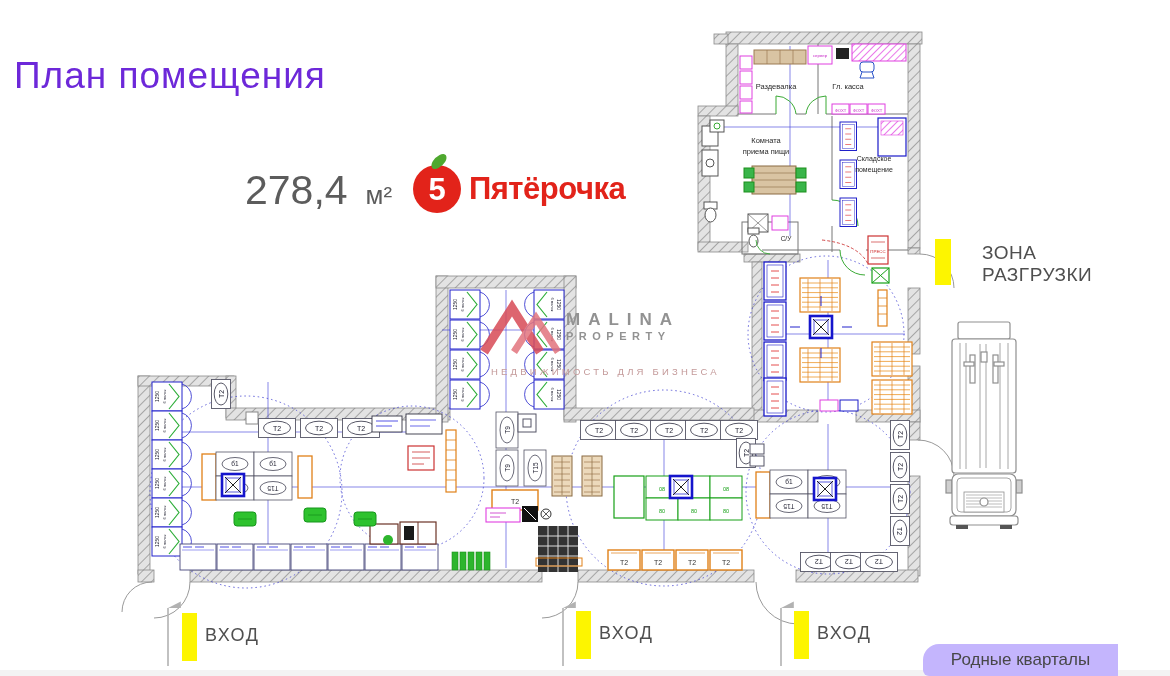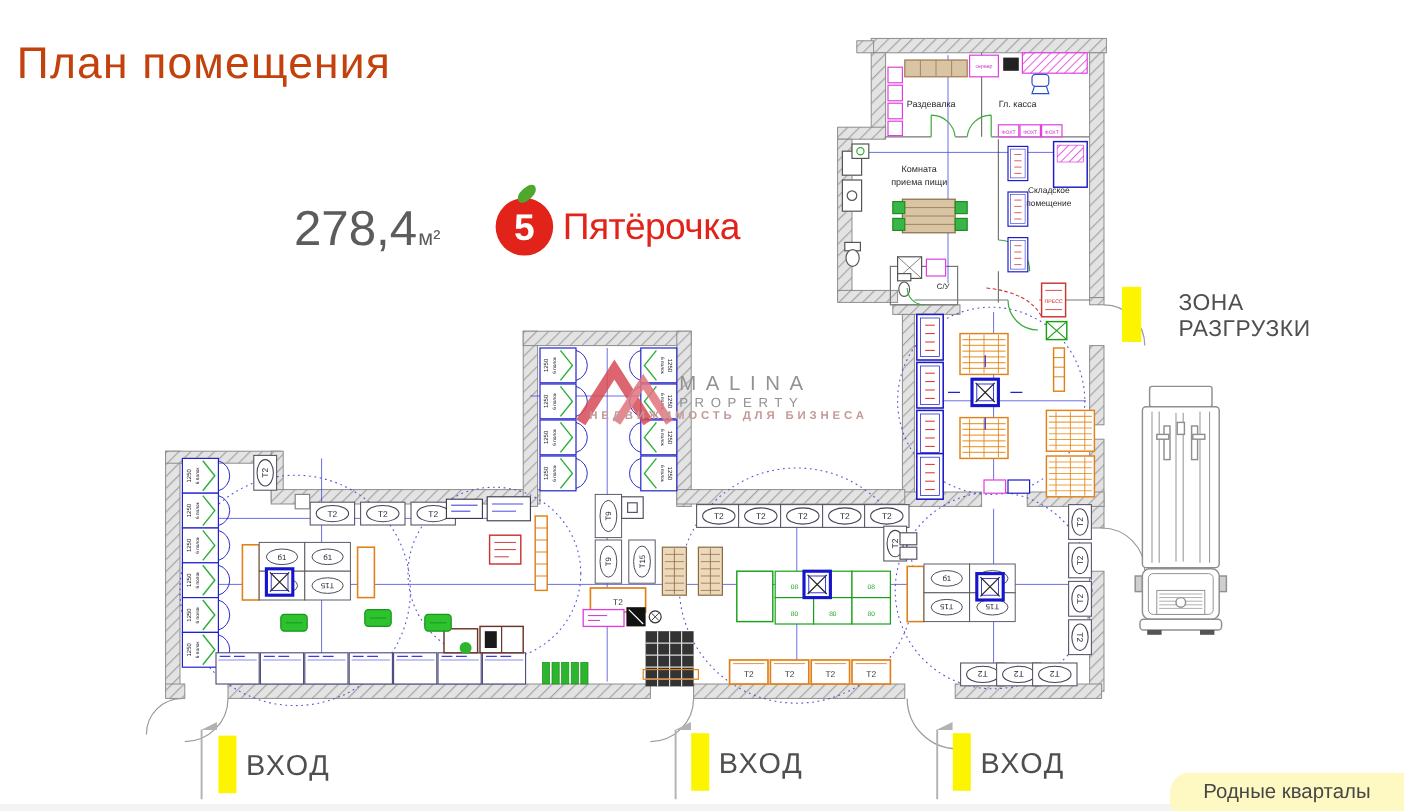--- a/index.html
+++ b/index.html
@@ -1,35 +1,35 @@
 <!DOCTYPE html>
 <html><head>
 <meta charset="utf-8">
 <style>
   html,body{margin:0;padding:0}
   body{width:1170px;height:676px;position:relative;background:#fff;
        font-family:"Liberation Sans",sans-serif;overflow:hidden}
   .abs{position:absolute}
-  .title{left:14px;top:32px;font-size:37px;color:#c2410c;letter-spacing:1px}
+  .title{left:14px;top:55px;font-size:37px;color:#6d28d9;letter-spacing:1px}
   .area{left:245px;top:167px;font-size:41px;color:#5c5c5c}
-  .area .unit{font-size:18px;margin-left:1px}
+  .area .unit{font-size:26px;margin-left:18px}
   .logo-circle{left:413px;top:165px;width:48px;height:48px;background:#e2231a;
        border-radius:50%;display:flex;align-items:center;justify-content:center}
   .logo-circle span{color:#fff;font-size:31px;font-weight:bold;margin-top:2px}
   .logo-leaf{left:430px;top:156px;width:18px;height:11px;background:#4ea82e;
        border-radius:70% 30% 70% 30%;transform:rotate(-28deg)}
-  .logo-text{left:469px;top:171px;font-size:31px;font-weight:normal;color:#e2231a;letter-spacing:-0.5px}
-  .wm{color:#929292;font-weight:normal}
+  .logo-text{left:469px;top:171px;font-size:31px;font-weight:bold;color:#e2231a;letter-spacing:-0.5px}
+  .wm{color:#929292;font-weight:bold}
   .wm1{left:566px;top:310px;font-size:17px;letter-spacing:8px}
   .wm2{left:566px;top:330px;font-size:11px;letter-spacing:5.5px}
-  .wm3{left:491px;top:341px;font-size:9.5px;letter-spacing:3.2px;color:#c49a9a;font-weight:bold}
+  .wm3{left:491px;top:366px;font-size:9.5px;letter-spacing:3.2px;color:#c49a9a;font-weight:normal}
   .hl{background:#fdf500}
-  .entr-label{font-size:24px;color:#4f4f4f;letter-spacing:1.5px}
+  .entr-label{font-size:18px;color:#4f4f4f;letter-spacing:1.5px}
   .zone-label{left:982px;top:242px;font-size:19px;color:#4f4f4f;line-height:22px;letter-spacing:0.5px}
-  .badge{left:975px;top:644px;width:195px;height:32px;background:#fef9c3;
+  .badge{left:923px;top:644px;width:195px;height:32px;background:#c4b5fd;
        border-radius:16px 0 0 6px;display:flex;align-items:center;justify-content:center;
        font-size:17px;color:#474747}
   .bottom-strip{left:0;top:670px;width:1170px;height:6px;background:#f3f3f3}
   svg text{font-family:"Liberation Sans",sans-serif}
 </style>
 </head>
 <body>
 
 <svg class="abs" style="left:0;top:0" width="1170" height="676" viewBox="0 0 1170 676">
   <defs>

